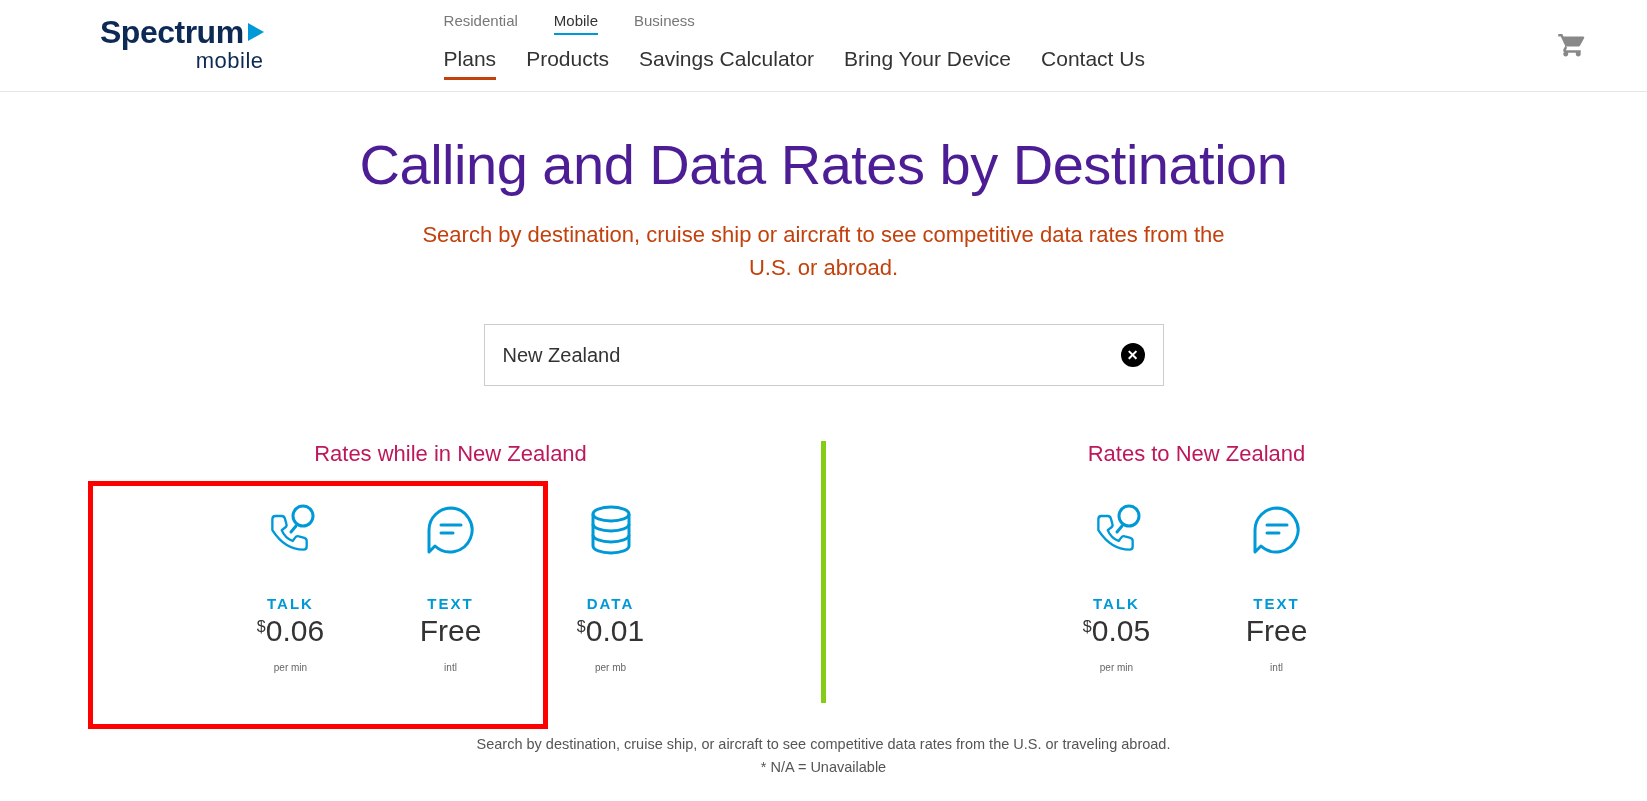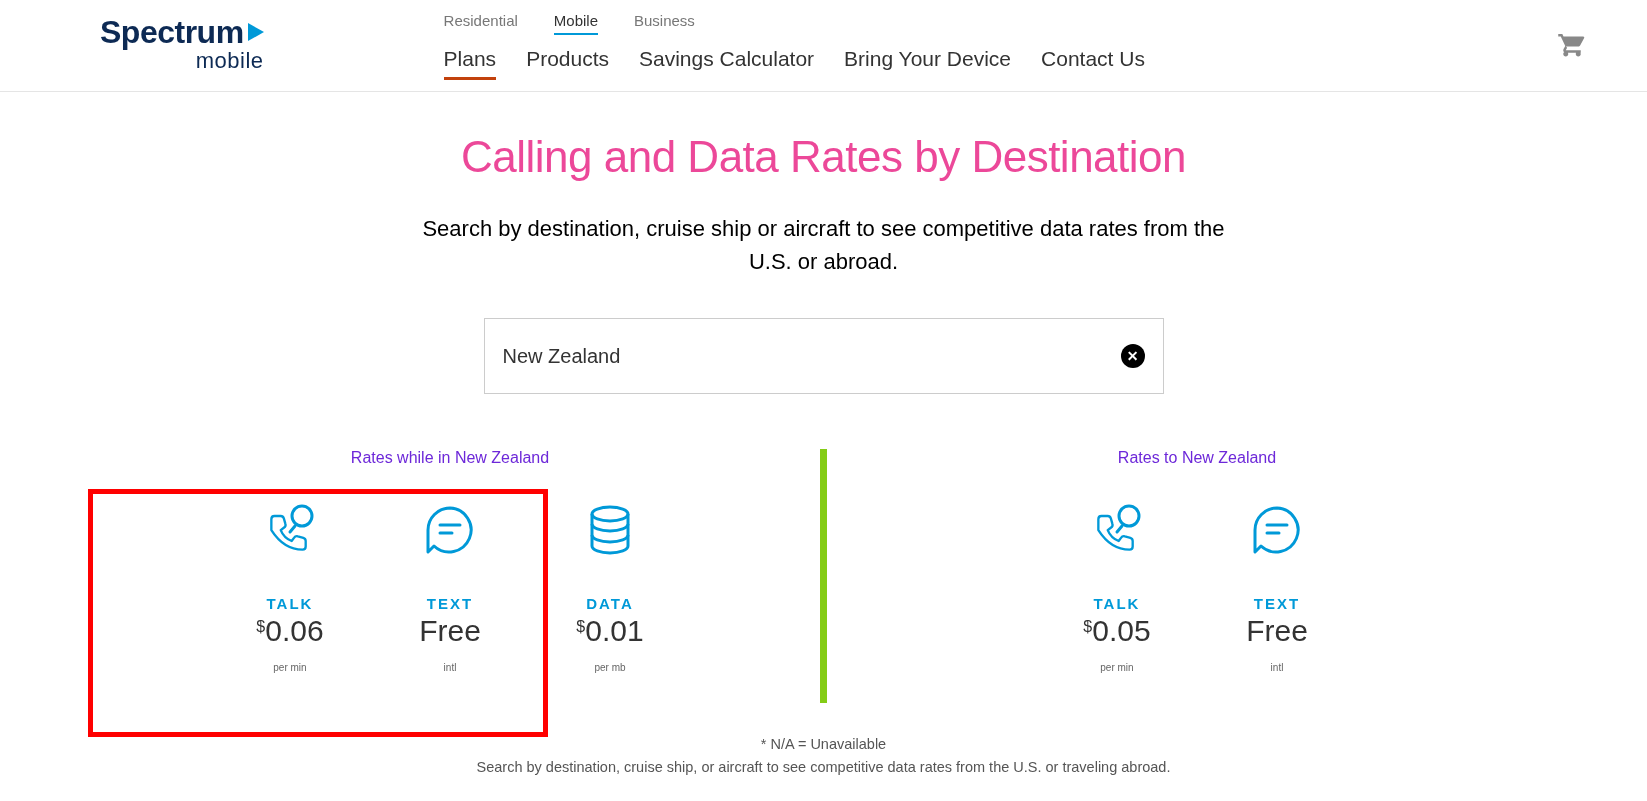--- a/index.html
+++ b/index.html
@@ -82,41 +82,41 @@
     transform: translateY(-50%);
     color: #777;
     cursor: pointer;
   }
   
   .hero {
     text-align: center;
     padding: 40px 0 0 0;
   }
   .hero h1 {
-    font-size: 44px;
+    font-size: 56px;
     font-weight: 500;
-    color: #ec4899;
-    margin-bottom: 30px;
+    color: #4c1d95;
+    margin-bottom: 21px;
     letter-spacing: -0.5px;
   }
   .hero p.sub {
     font-size: 22px;
-    color: #000000;
+    color: #c2410c;
     max-width: 820px;
     margin: 0 auto 40px auto;
     line-height: 1.5;
   }
   .search-wrap {
     width: 680px;
     margin: 0 auto;
     border: 1px solid #ccc;
     display: flex;
     align-items: center;
     padding: 0 18px;
-    height: 76px;
+    height: 62px;
   }
   .search-wrap input {
     flex: 1;
     border: none;
     outline: none;
     font-size: 20px;
     color: #333;
     background: transparent;
   }
   .clear-btn {
@@ -140,26 +140,26 @@
     padding: 0 80px;
     position: relative;
   }
   .col {
     flex: 1;
     padding: 0 30px 30px 30px;
     text-align: center;
     position: relative;
   }
   .col + .col {
-    border-left: 7px solid #84cc16;
+    border-left: 5px solid #84cc16;
   }
   .col h2 {
-    font-size: 16px;
+    font-size: 22px;
     font-weight: 400;
-    color: #6d28d9;
+    color: #be185d;
     margin-bottom: 35px;
   }
   .items {
     display: flex;
     justify-content: center;
     gap: 60px;
   }
   .item {
     display: flex;
     flex-direction: column;
@@ -343,22 +343,22 @@
       <div class="unit">intl</div>
         </div>
       </div>
   </div>
 
 
   <div class="highlight-box"></div>
 </div>
 
 <div class="foot">
+  <div>Search by destination, cruise ship, or aircraft to see competitive data rates from the U.S. or traveling abroad.</div>
   <div>* N/A = Unavailable</div>
-  <div>Search by destination, cruise ship, or aircraft to see competitive data rates from the U.S. or traveling abroad.</div>
 </div>
 
 <svg width="0" height="0" style="position:absolute">
   <defs>
     <g id="icon-talk">
       <path d="M14 6 C14 6 14 24 14 34 C14 44 24 50 30 50 C30 50 42 50 42 50 M40 44 L50 50 L40 56" fill="none" stroke="#0099d8" stroke-width="3" stroke-linecap="round" stroke-linejoin="round"></path>
       <path d="M10 10 L10 24 Q10 28 14 28 L24 28 L30 34 L30 10 Q30 6 26 6 L14 6 Q10 6 10 10 Z" fill="none" stroke="#0099d8" stroke-width="3" transform="translate(2,2) scale(1)"></path>
       <circle cx="42" cy="14" r="11" fill="none" stroke="#0099d8" stroke-width="3"></circle>
       <path d="M42 25 L36 31" fill="none" stroke="#0099d8" stroke-width="3" stroke-linecap="round"></path>
     </g>

